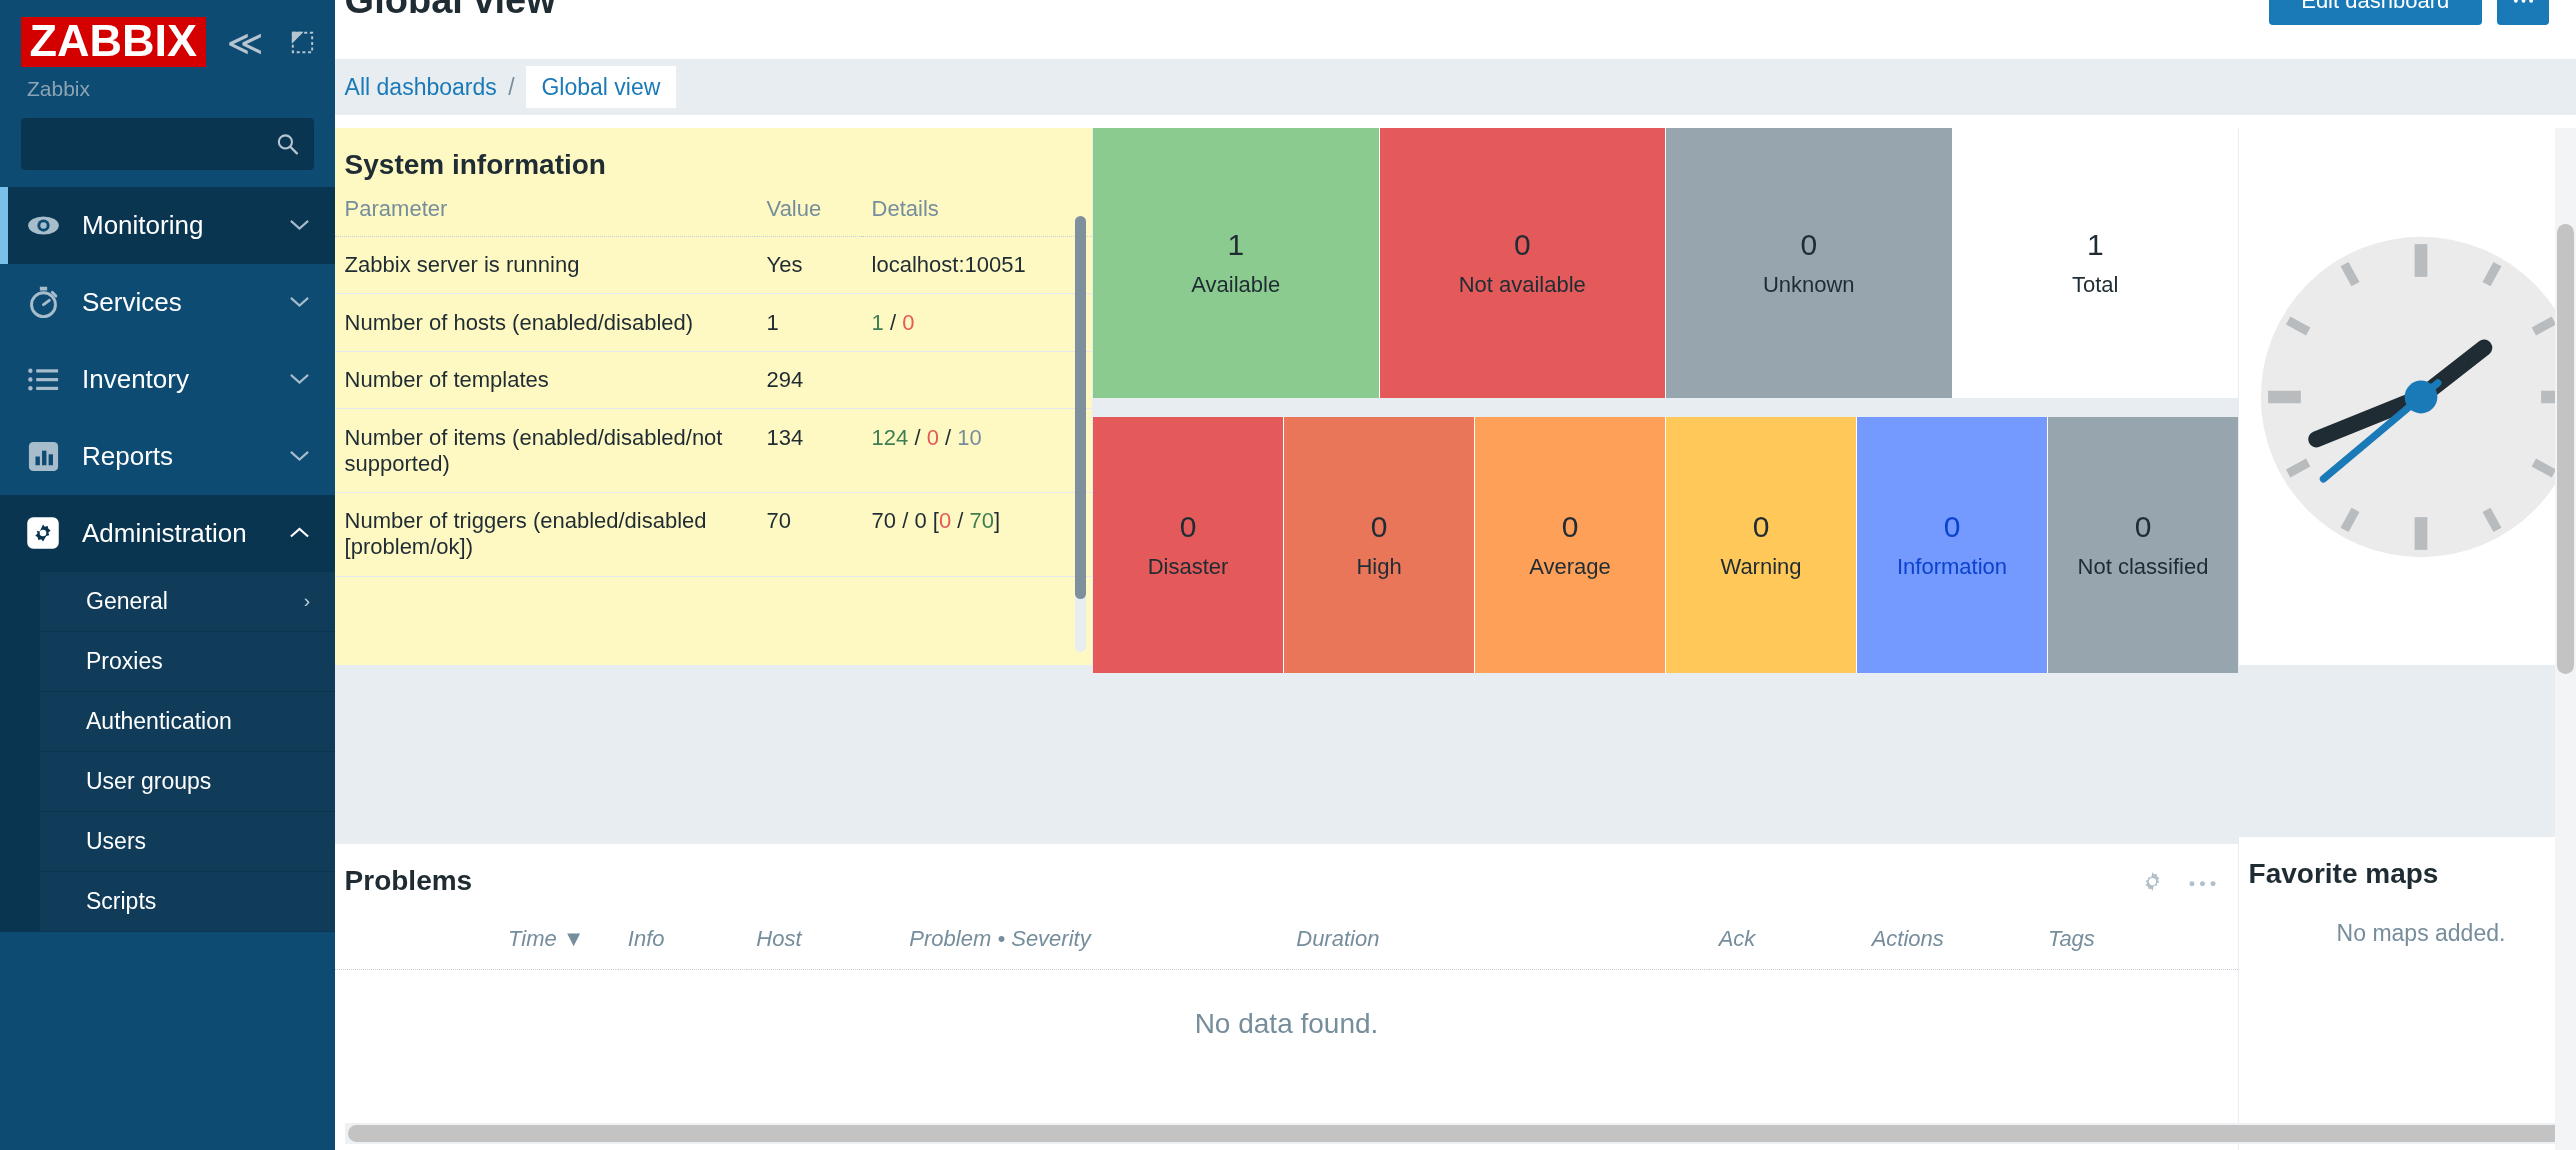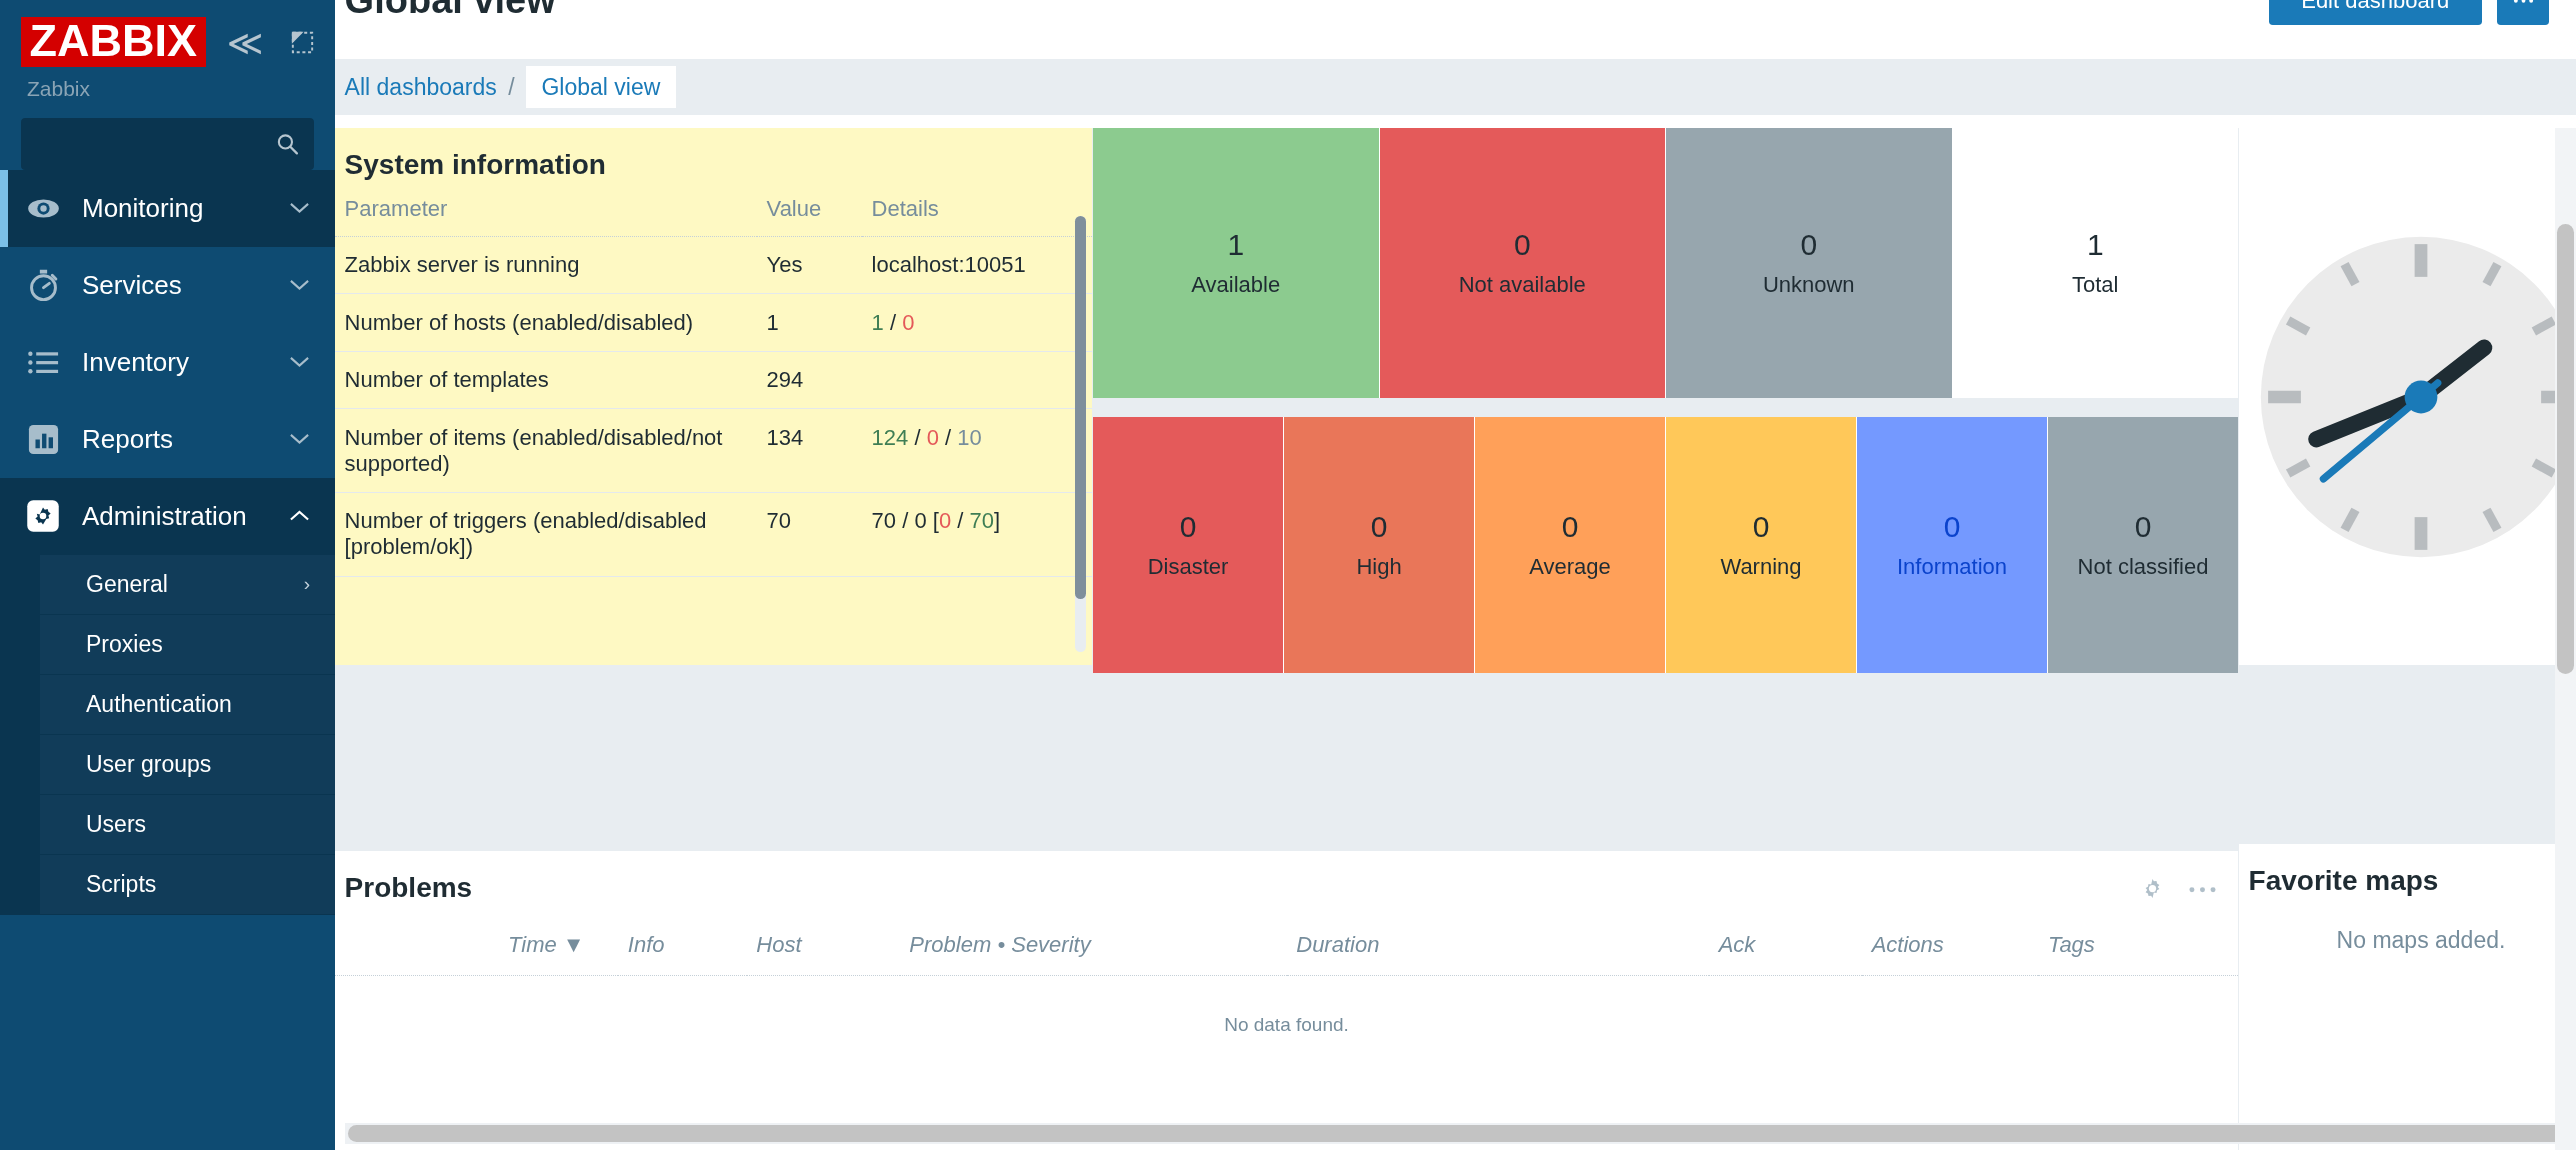--- a/index.html
+++ b/index.html
@@ -42,21 +42,21 @@
     height: 52px; display: flex; align-items: center;
   }
   .search-box input {
     background: transparent; border: none; outline: none;
     color: #fff; font-size: 20px; padding: 0 50px 0 13.4px; width: 100%;
     height: 100%; font-family: "Liberation Sans", sans-serif;
   }
   .search-icon { position: absolute; right: 13.4px; top: 50%; transform: translateY(-50%);
     width: 25px; height: 25px; pointer-events: none; }
 
-  .nav { }
+  .nav { margin-top: 17px; }
   .nav-item {
     display: flex; align-items: center;
     height: 77px; padding-left: 21px; position: relative;
     cursor: pointer; color: #ffffff; font-size: 26px;
   }
   .nav-item .ico { width: 44px; display:flex; align-items:center; justify-content:center;
     margin-right: 17px; color: #a7bdcb; }
   .nav-item.active { background: #0a3550; }
   .nav-item.active::before {
     content: ""; position: absolute; left: 0; top: 0; bottom: 0;
@@ -182,21 +182,21 @@
     display:flex; align-items:center; justify-content:center; position: relative;}
 
   
   .problems { grid-column: 1 / span 3; grid-row: 3; background:#ffffff;
     margin-top: 26px; position: relative; }
   table.prob { width: 100%; border-collapse: collapse; font-style: italic; }
   table.prob th {
     font-size: 22px; color: #768d9c; font-weight: normal; text-align: left;
     padding: 13.4px 9.6px 17px 9.6px; border-bottom: 1px dotted #c5d0d8;
   }
-  .nodata { text-align: center; color: #768d9c; font-size: 19px; padding: 38px 0; }
+  .nodata { text-align: center; color: #768d9c; font-size: 28px; padding: 38px 0; }
 
   .favmaps { grid-column: 5; grid-row: 3; background:#fff; margin-top: 19px;
      position: relative; }
   .fav-nodata { color: #768d9c; font-size: 23px; text-align:center; padding: 15.3px 0 29px 0; }
 
   .hscroll-track {
     position: absolute; left: 9.6px; right: 13.4px; bottom: 5.8px; height: 21px;
     background: #eef1f4;
   }
   .hscroll-thumb {

